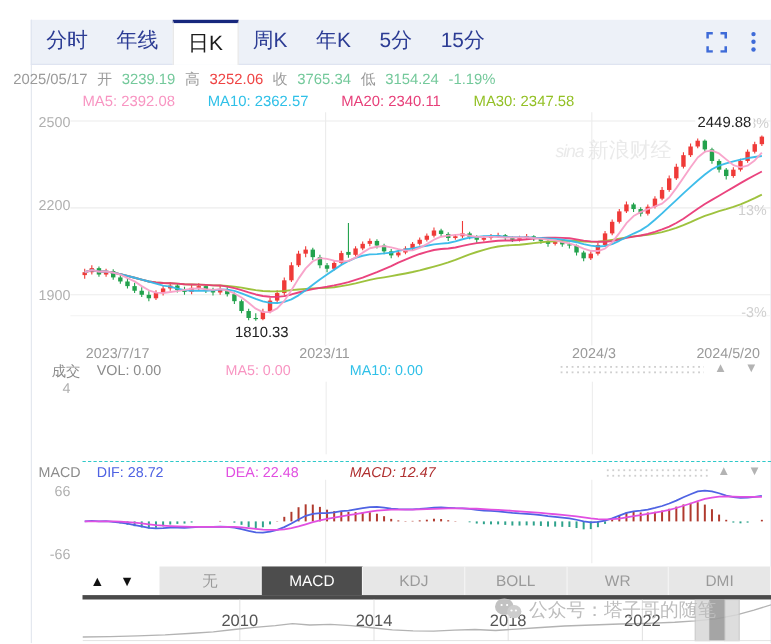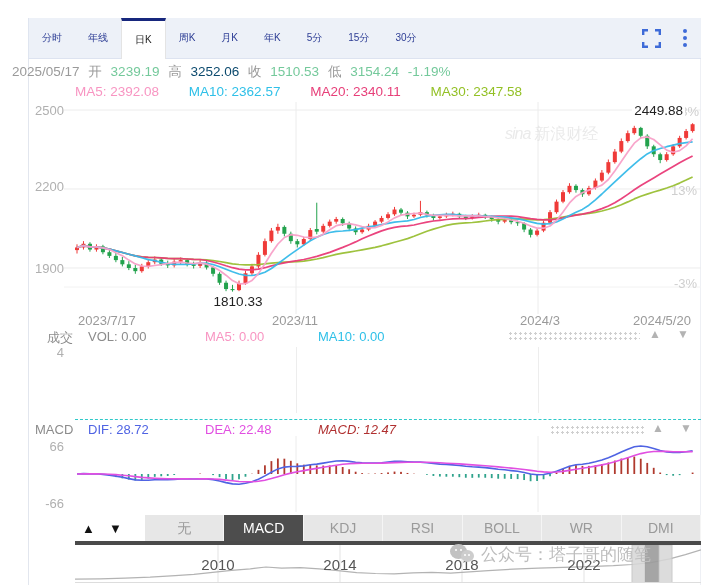--- a/index.html
+++ b/index.html
@@ -3,34 +3,34 @@
 <meta charset="utf-8">
 <style>
   html,body{margin:0;padding:0;background:#fff;}
   #app{position:relative;width:701px;height:585px;background:#fff;overflow:hidden;
        font-family:"Liberation Sans","DejaVu Sans",sans-serif;}
   .abs{position:absolute;}
   
   .tabbar{left:28px;top:18px;width:673px;height:40px;background:#edf1f8;
           border-left:1px solid #dfe5f0;border-bottom:1px solid #dde3f0;
           display:flex;align-items:stretch;}
-  .tab{padding:0 13px;line-height:40px;font-size:10px;color:#2c3c94;cursor:pointer;white-space:nowrap;}
+  .tab{padding:0 13px;line-height:40px;font-size:19px;color:#2c3c94;cursor:pointer;white-space:nowrap;}
   .tab.active{background:#fff;color:#1c1c1c;border-top:3px solid #17277d;
               border-left:1px solid #e4e4e4;border-right:1px solid #e4e4e4;
               line-height:37px;margin-bottom:-1px;}
   .tabbar .spacer{flex:1;}
   .icon-btn{width:34px;display:flex;align-items:center;justify-content:center;cursor:pointer;}
   .kebab{display:flex;flex-direction:column;gap:3px;align-items:center;justify-content:center;}
   .kebab i{width:4px;height:4px;border-radius:50%;background:#3e6bd8;}
   
   .info1{left:12px;top:63px;font-size:13.5px;color:#9a9a9a;white-space:nowrap;}
   .info1 span{margin-right:5px;}
   .info2{left:75px;top:84px;font-size:13.5px;white-space:nowrap;}
   .info2 span{margin-right:26px;}
-  .g{color:#74c99b;} .r{color:#0c4a6e;}
+  .g{color:#74c99b;} .r{color:#ef4444;}
   .ma5c{color:#f895c2;} .ma10c{color:#2fc0e8;} .ma20c{color:#e73f79;} .ma30c{color:#93c025;text-align:right;}
   
   .ylab{left:18px;width:46px;text-align:right;font-size:13px;color:#b0b0b0;}
   .pct{font-size:13px;color:#cfcfcf;text-align:right;}
   .anno{font-size:13.5px;color:#222;}
   .xlab{font-size:13px;color:#9a9a9a;text-align:right;}
   .rowlab{font-size:13px;white-space:nowrap;}
   .gray{color:#8c8c8c;}
   .difc{color:#4f63e3;} .deac{color:#e14fe1;} .macdc{color:#b03030;}
   .dots{background-image:radial-gradient(#cfcfcf 1px,transparent 1.1px);
@@ -45,21 +45,21 @@
   .indtabs{flex:1;display:flex;margin-left:16px;background:#e7e7e7;}
   .indtab{flex:1;text-align:center;line-height:26px;font-size:14px;color:#9a9a9a;
           border-right:1px solid #f5f5f5;cursor:pointer;}
   .indtab.selected{background:#4d4d4d;color:#fff;}
   .darkbar{left:75px;top:541px;width:626px;height:4px;background:#4a4a4a;}
   
   .yearlab{width:60px;text-align:center;font-size:15px;color:#555;}
   
   .sina-wm{left:505px;top:124px;color:#d9d9d9;opacity:.55;white-space:nowrap;}
   .sina-logo{font-style:italic;font-weight:normal;font-size:16px;letter-spacing:-1px;}
-  .sina-txt{font-size:16px;margin-left:4px;}
+  .sina-txt{font-size:19px;margin-left:4px;}
   .wm-bottom{left:450px;top:543px;display:flex;align-items:center;gap:5px;
              color:#bdbdbd;font-size:17px;white-space:nowrap;z-index:6;}
   .wechat{position:relative;width:26px;height:22px;}
   .wechat .b1{position:absolute;left:0;top:0;width:17px;height:15px;border-radius:50%;background:#c2c2c2;}
   .wechat .b2{position:absolute;left:11px;top:6px;width:13px;height:12px;border-radius:50%;background:#cdcdcd;}
   .wechat .e{position:absolute;width:2px;height:2px;border-radius:50%;background:#fff;}
   svg{display:block;}
 </style>
 </head>
 <body>
@@ -67,25 +67,23 @@
 <div id="app">
 
   <div class="abs" style="left:28px;top:18px;width:1px;height:567px;background:#e2e6ee;"></div>
   <div class="abs" style="left:700px;top:18px;width:1px;height:567px;background:#eef0f5;"></div>
 
   <div class="abs tabbar">
     <div class="tab">分时</div>
     <div class="tab">年线</div>
     <div class="tab active">日K</div>
     <div class="tab">周K</div>
-    <div class="tab">月K</div>
     <div class="tab">年K</div>
     <div class="tab">5分</div>
     <div class="tab">15分</div>
-    <div class="tab">30分</div>
     <div class="spacer"></div>
     <div class="icon-btn">
       <svg width="19" height="19" viewBox="0 0 19 19" fill="none" stroke="#3e6bd8" stroke-width="2.4">
         <path d="M1.2 6 V1.2 H6"></path>
           <path d="M13 1.2 H17.8 V6"></path>
         <path d="M17.8 13 V17.8 H13"></path>
           <path d="M6 17.8 H1.2 V13"></path>
       </svg>
     </div>
     <div class="icon-btn kebab">
@@ -95,21 +93,21 @@
     </div>
   </div>
 
   <div class="abs info1">
     <span>2025/05/17</span>
     <span>开</span>
     <span class="g">3239.19</span>
     <span>高</span>
     <span class="r">3252.06</span>
     <span>收</span>
-    <span class="g">1510.53</span>
+    <span class="g">3765.34</span>
     <span>低</span>
     <span class="g">3154.24</span>
     <span class="g">-1.19%</span>
   </div>
   <div class="abs info2">
     <span class="ma5c">MA5: 2392.08</span>
     <span class="ma10c">MA10: 2362.57</span>
     <span class="ma20c">MA20: 2340.11</span>
     <span class="ma30c">MA30: 2347.58</span>
   </div>
@@ -456,21 +454,20 @@
       <polyline points="49.0,38.0 55.5,37.9 62.0,37.9 68.4,37.9 74.9,38.0 81.4,38.2 87.9,38.6 94.4,39.2 100.8,39.8 107.3,40.6 113.8,41.4 120.3,41.9 126.8,42.3 133.2,42.6 139.7,42.8 146.2,42.9 152.7,42.9 159.2,42.9 165.6,43.0 172.1,42.9 178.6,42.9 185.1,43.0 191.6,43.4 198.0,44.1 204.5,44.8 211.0,45.5 217.5,45.8 224.0,45.8 230.4,45.3 236.9,44.2 243.4,42.6 249.9,40.7 256.4,38.7 262.8,37.1 269.3,35.8 275.8,34.6 282.3,33.4 288.8,32.4 295.2,31.3 301.7,30.2 308.2,29.2 314.7,28.3 321.2,27.7 327.6,27.4 334.1,27.3 340.6,27.3 347.1,27.2 353.6,27.1 360.0,26.9 366.5,26.6 373.0,26.4 379.5,26.2 386.0,26.2 392.4,26.2 398.9,26.3 405.4,26.5 411.9,26.8 418.4,27.2 424.8,27.5 431.3,27.9 437.8,28.4 444.3,28.9 450.8,29.3 457.2,29.8 463.7,30.3 470.2,30.9 476.7,31.5 483.2,32.1 489.6,32.7 496.1,33.5 502.6,34.4 509.1,35.3 515.6,35.9 522.0,36.2 528.5,36.0 535.0,35.4 541.5,34.4 548.0,33.2 554.4,32.2 560.9,31.2 567.4,30.1 573.9,28.9 580.4,27.5 586.8,25.8 593.3,23.8 599.8,21.7 606.3,19.6 612.8,17.6 619.2,16.3 625.7,15.5 632.2,15.3 638.7,15.4 645.2,15.7 651.6,15.8 658.1,15.8 664.6,15.6" fill="none" stroke="#e14fe1" stroke-width="1.6"></polyline>
     </svg>
 
   <div class="abs indbar">
     <div class="updown">▲</div>
     <div class="updown">▼</div>
     <div class="indtabs">
       <div class="indtab">无</div>
       <div class="indtab selected">MACD</div>
       <div class="indtab">KDJ</div>
-      <div class="indtab">RSI</div>
       <div class="indtab">BOLL</div>
       <div class="indtab">WR</div>
       <div class="indtab">DMI</div>
     </div>
   </div>
   <div class="abs darkbar"></div>
 
   <svg class="abs" id="nav-svg" style="left:75px;top:545px;" width="626" height="38">
       <line x1="143" y1="0" x2="143" y2="38" stroke="#e3e3e3" stroke-width="1"></line>
       <line x1="265" y1="0" x2="265" y2="38" stroke="#e3e3e3" stroke-width="1"></line>

